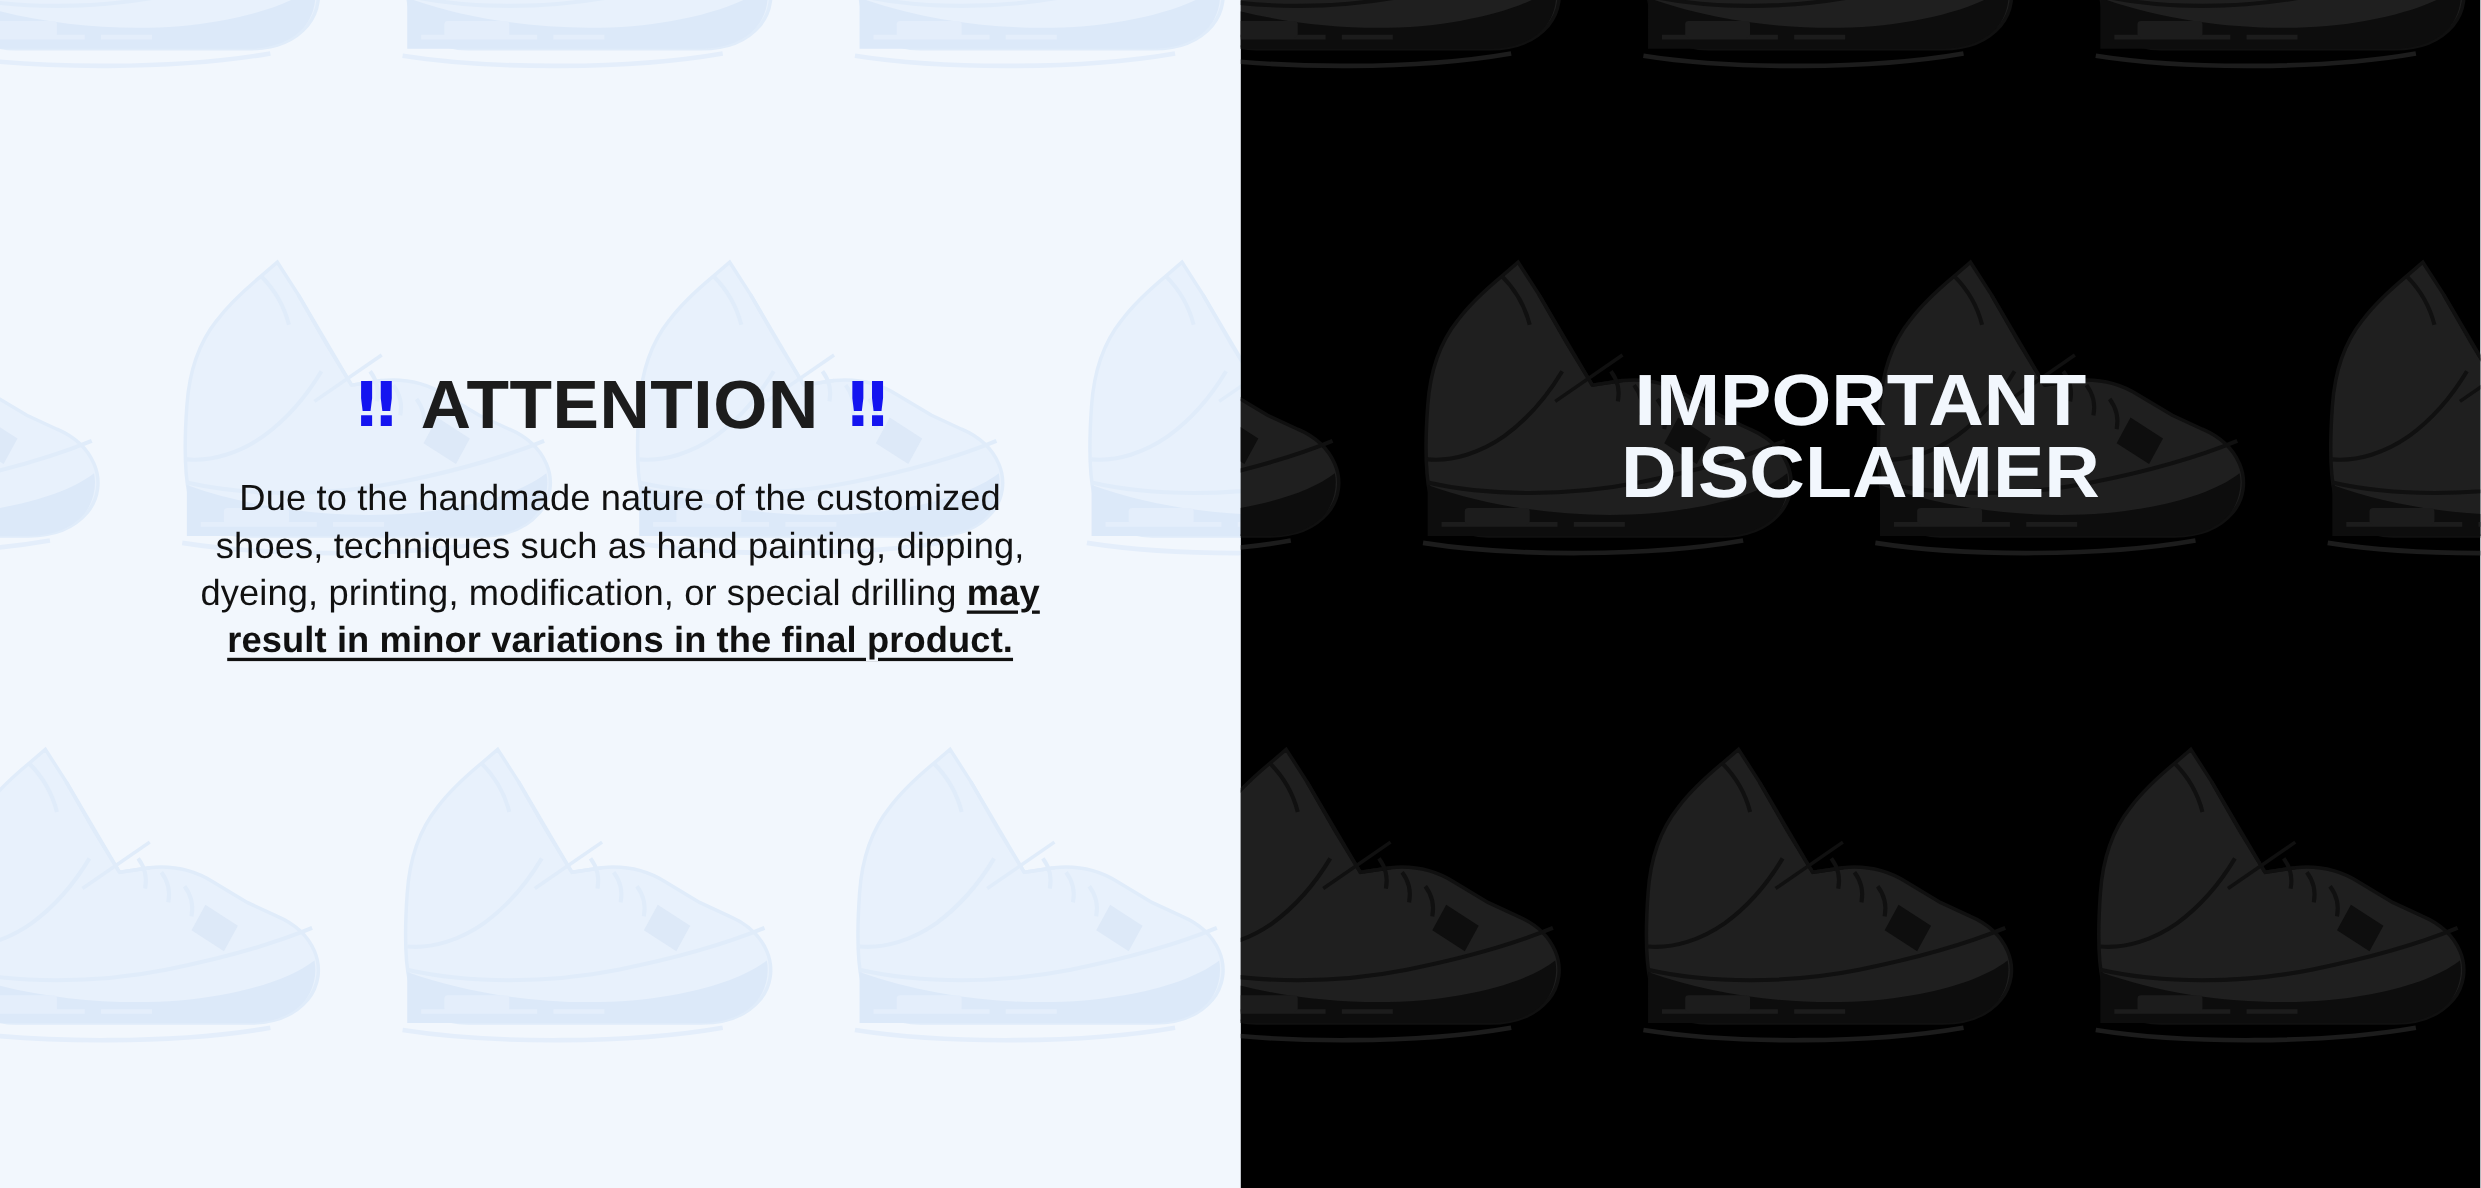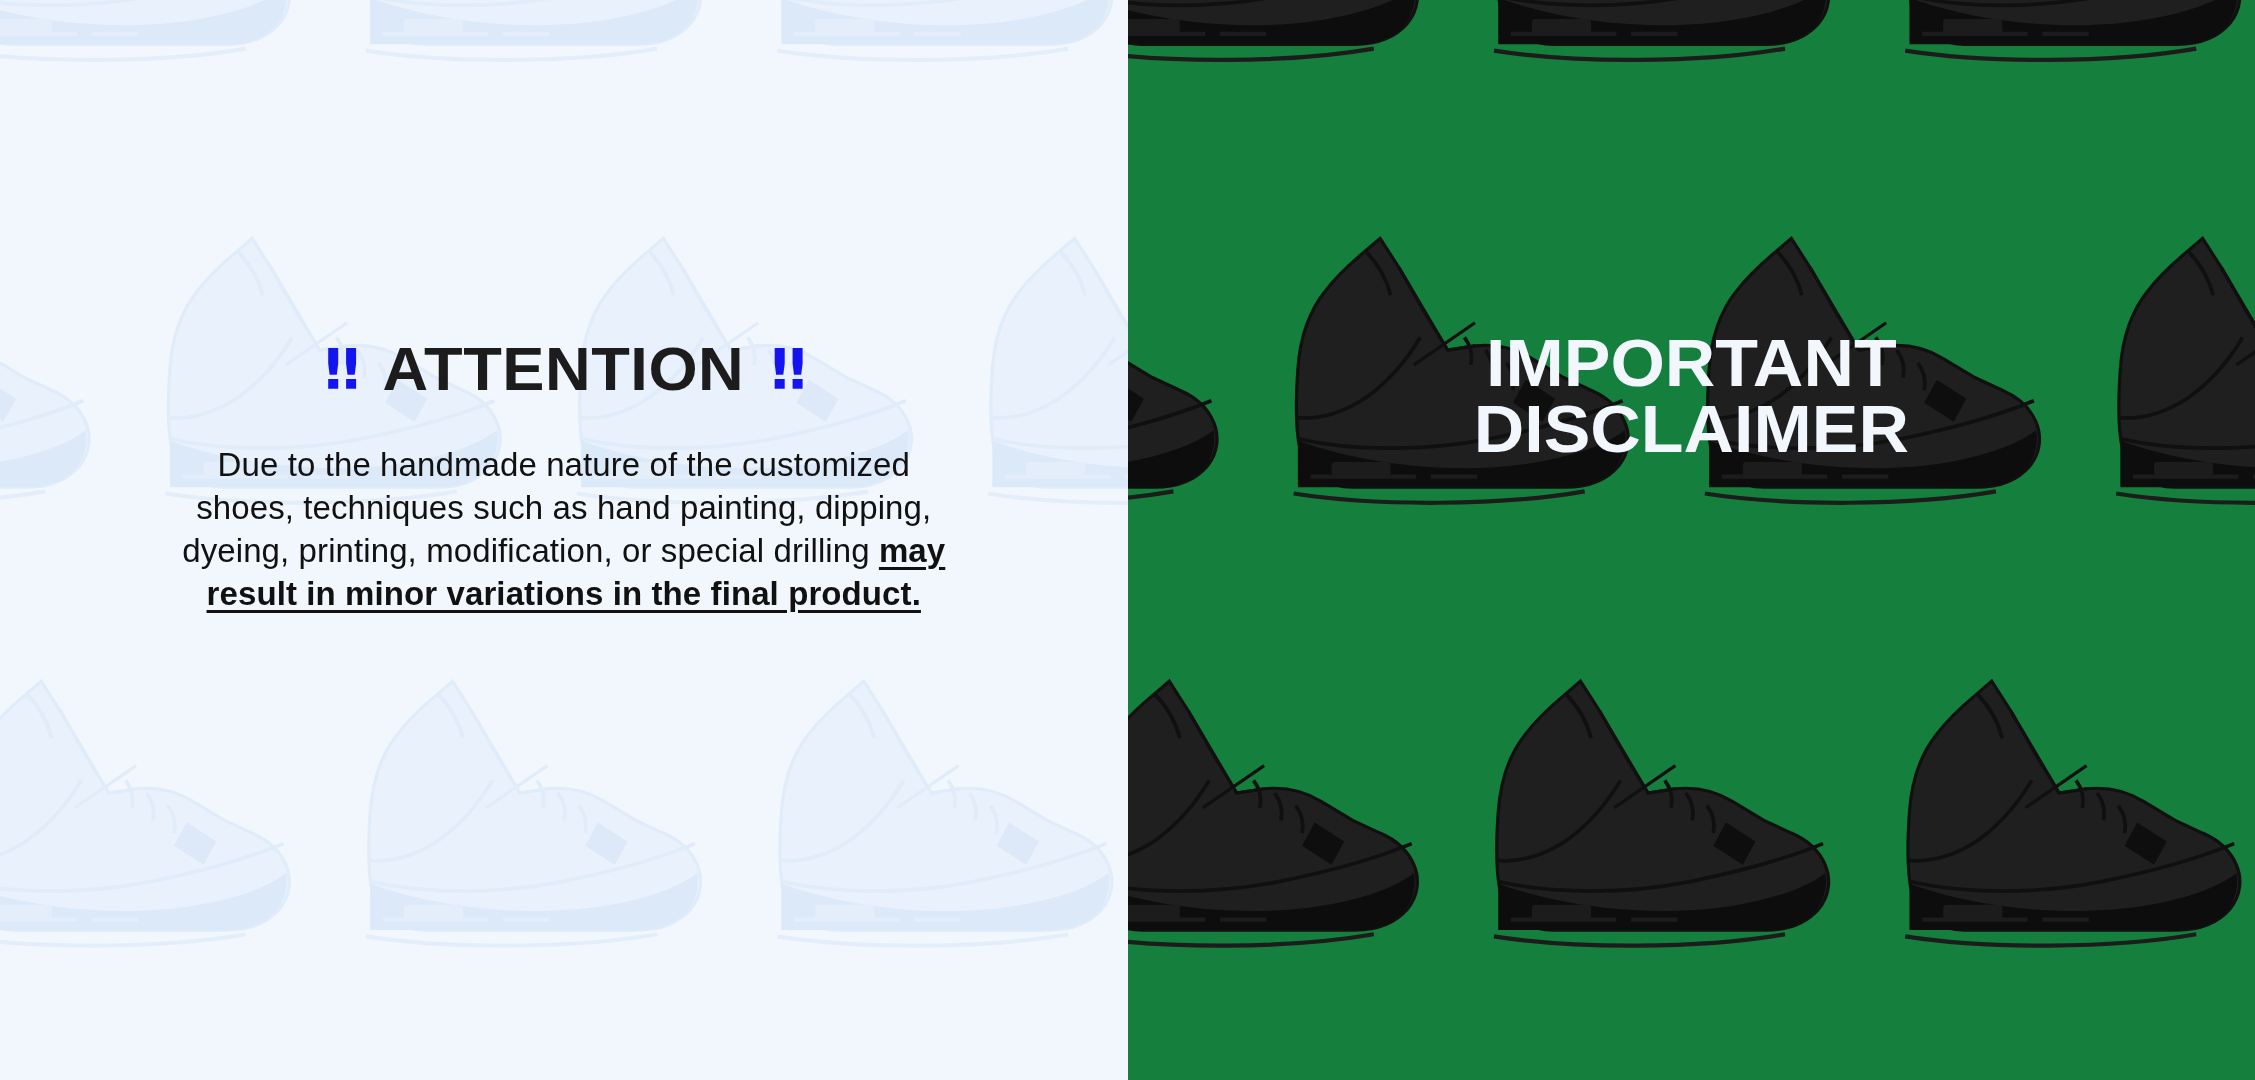--- a/index.html
+++ b/index.html
@@ -16,21 +16,21 @@
   .panel{
     position:relative;
     width:50%;
     height:100%;
     overflow:hidden;
     display:flex;
     flex-direction:column;
     align-items:center;
   }
   .panel-light{ background:#F2F7FD; }
-  .panel-dark{ background:#15803d; }
+  .panel-dark{ background:#000000; }
 
   
   .pattern{
     position:absolute;
     top:-40px;left:-60px;
     width:calc(100% + 180px);
     height:calc(100% + 160px);
     pointer-events:none;
     z-index:0;
   }
@@ -83,21 +83,21 @@
     letter-spacing:0px;
     color:#F2F7FD;
     text-align:center;
     text-transform:uppercase;
     transform:scaleX(1.06);
   }
   .heading-disclaimer .hl{ display:block; white-space:nowrap; }
 
   
   .body-copy{
-    margin:12px;
+    margin:0;
     text-align:center;
     font-size:33px;
     line-height:1.30;
     letter-spacing:0.1px;
   }
   .body-light{ color:#111111; width:790px; }
   .body-dark{  color:#FFFFFF; width:810px; }
 
   .em{
     font-weight:700;

